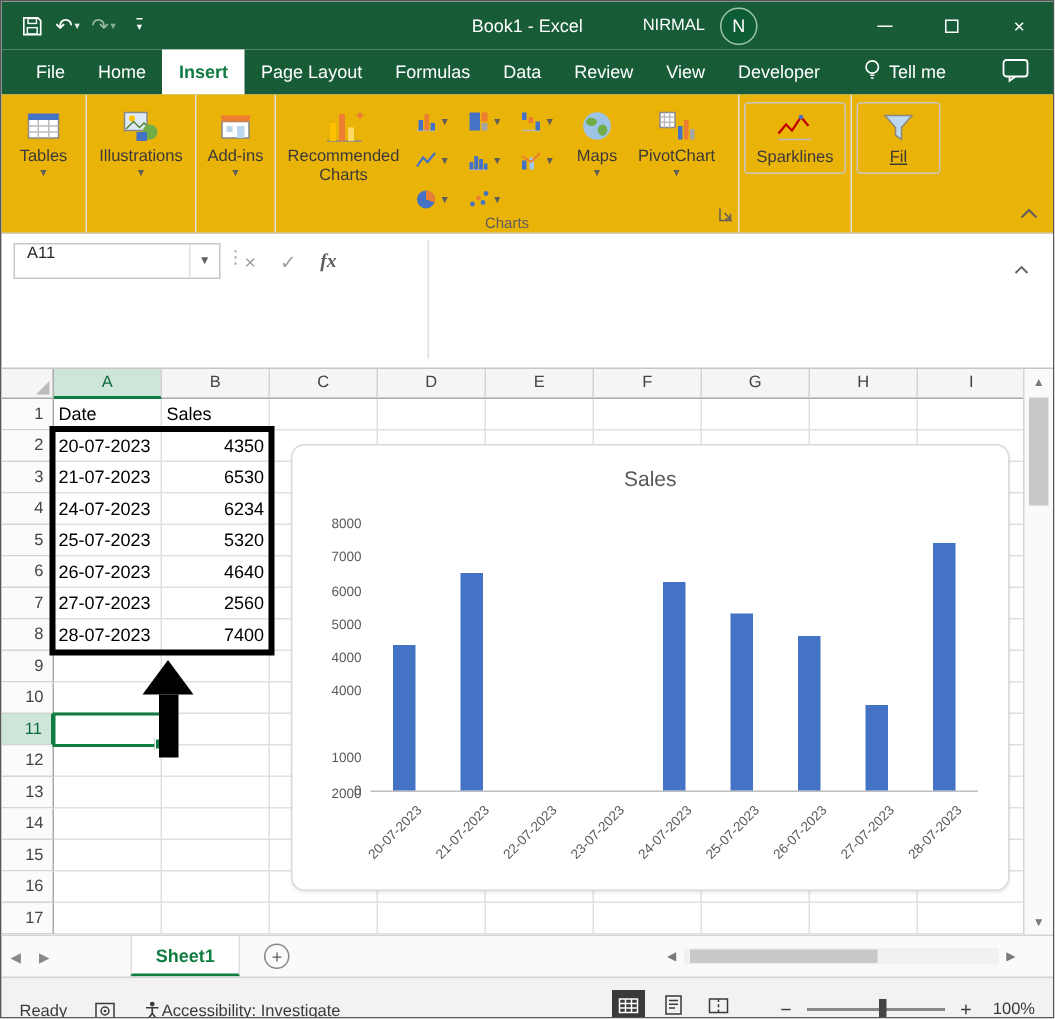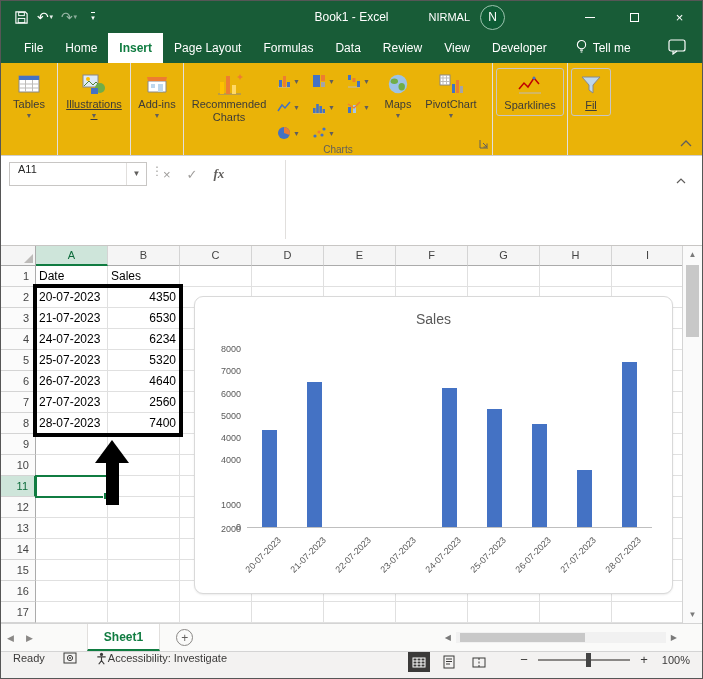--- a/index.html
+++ b/index.html
@@ -91,21 +91,21 @@
   .sheet-bar { position:absolute; left:0; top:622px; width:100%; height:28px; background:#FAFAF9; border-top:1px solid #D4D4D4; display:flex; align-items:center; font-size:12px; color:#3b3a39; }
   .tab-nav { color:#8A8886; font-size:9px; padding:0 6px; }
   .sheet-tab { margin-left:48px; height:100%; display:flex; align-items:center; padding:0 16px; background:#fff; border-left:1px solid #E1DFDD; border-right:1px solid #E1DFDD; border-bottom:2px solid #107C41; color:#107C41; font-weight:700; }
   .add-sheet { width:17px; height:17px; border-radius:50%; border:1px solid #8A8886; color:#605E5C; display:flex; align-items:center; justify-content:center; font-size:12px; line-height:1; margin-left:16px; }
   .h-scroll { margin-left:auto; margin-right:20px; display:flex; align-items:center; height:100%; }
   .h-scroll .btn { font-size:8px; color:#7A7A7A; padding:0 5px; }
   .h-track { width:210px; height:11px; background:#F1F1F1; position:relative; }
   .h-thumb { position:absolute; left:4px; top:1px; height:9px; width:125px; background:#C8C8C8; }
 
   
-  .status-bar { position:absolute; left:0; top:650px; width:100%; height:29px; background:#F3F2F1; border-top:1px solid #D4D4D4; display:flex; align-items:flex-start; font-size:11px; color:#3b3a39; }
+  .status-bar { position:absolute; left:0; top:650px; width:100%; height:29px; background:#F3F2F1; border-top:1px solid #D4D4D4; display:flex; align-items:flex-end; font-size:11px; color:#3b3a39; }
   .sb-mode { padding-left:12px; }
   .sb-ico { margin-left:18px; display:flex; align-items:center; }
   .sb-acc { margin-left:0; }
   .view-btns { margin-left:auto; display:flex; align-items:center; gap:8px; }
   .view-btn { width:22px; height:20px; display:flex; align-items:center; justify-content:center; }
   .view-btn.sel { background:#3B3A39; }
   .zoom { display:flex; align-items:center; margin-left:28px; margin-right:12px; gap:8px; }
   .zoom .sign { font-size:13px; color:#3b3a39; width:12px; text-align:center; }
   .z-track { width:92px; height:2px; background:#8A8886; position:relative; }
   .z-handle { position:absolute; top:-6px; left:48px; width:5px; height:14px; background:#444; }
@@ -188,21 +188,21 @@
               <rect x="3" y="4" width="20" height="4" fill="#4472C4"></rect>
               <path d="M3 12h20M3 16h20M9.5 8v12M16.5 8v12" stroke="#BDBBB9" fill="none"></path>
             </svg>
         </span>
         <span>Tables</span>
         <span class="caret">▼</span>
       </div>
     </div>
 
     <div class="rgroup">
-      <div class="rbtn" style="width:66px;text-decoration:underline;">
+      <div class="rbtn" style="width:66px;">
         <span class="icon">
           <svg width="26" height="24" viewBox="0 0 26 24">
               <rect x="2" y="3" width="15" height="12" fill="#DEEBF7" stroke="#8A8886"></rect>
               <circle cx="7" cy="7" r="2" fill="#FFC000"></circle>
               <path d="M3 14l5-5 4 4 3-3 2 2" stroke="#548235" fill="none"></path>
               <circle cx="19" cy="16" r="5" fill="#70AD47"></circle>
               <rect x="10" y="16" width="7" height="6" fill="#4472C4"></rect>
             </svg>
         </span>
         <span>Illustrations</span>
@@ -352,21 +352,21 @@
               <path d="M2 19h22" stroke="#BDBBB9"></path>
               <path d="M2 15l5-6 4 4 6-9 5 6" stroke="#C00000" stroke-width="1.5" fill="none"></path>
               <circle cx="17" cy="4" r="1.5" fill="#4472C4"></circle>
             </svg>
         </span>
         <span>Sparklines</span>
       </div>
     </div>
 
     <div class="rgroup" style="border-right:none;">
-      <div class="rbtn boxed" style="width:40px;text-decoration:underline;">
+      <div class="rbtn boxed" style="width:56px;text-decoration:underline;">
         <span class="icon">
           <svg width="22" height="20" viewBox="0 0 22 20">
               <path d="M2 2h18l-7 8v8l-4-3v-5z" fill="#BDD7EE" stroke="#8A8886"></path>
             </svg>
         </span>
         <span>Fil</span>
       </div>
     </div>
 
     <span class="ribbon-collapse">

